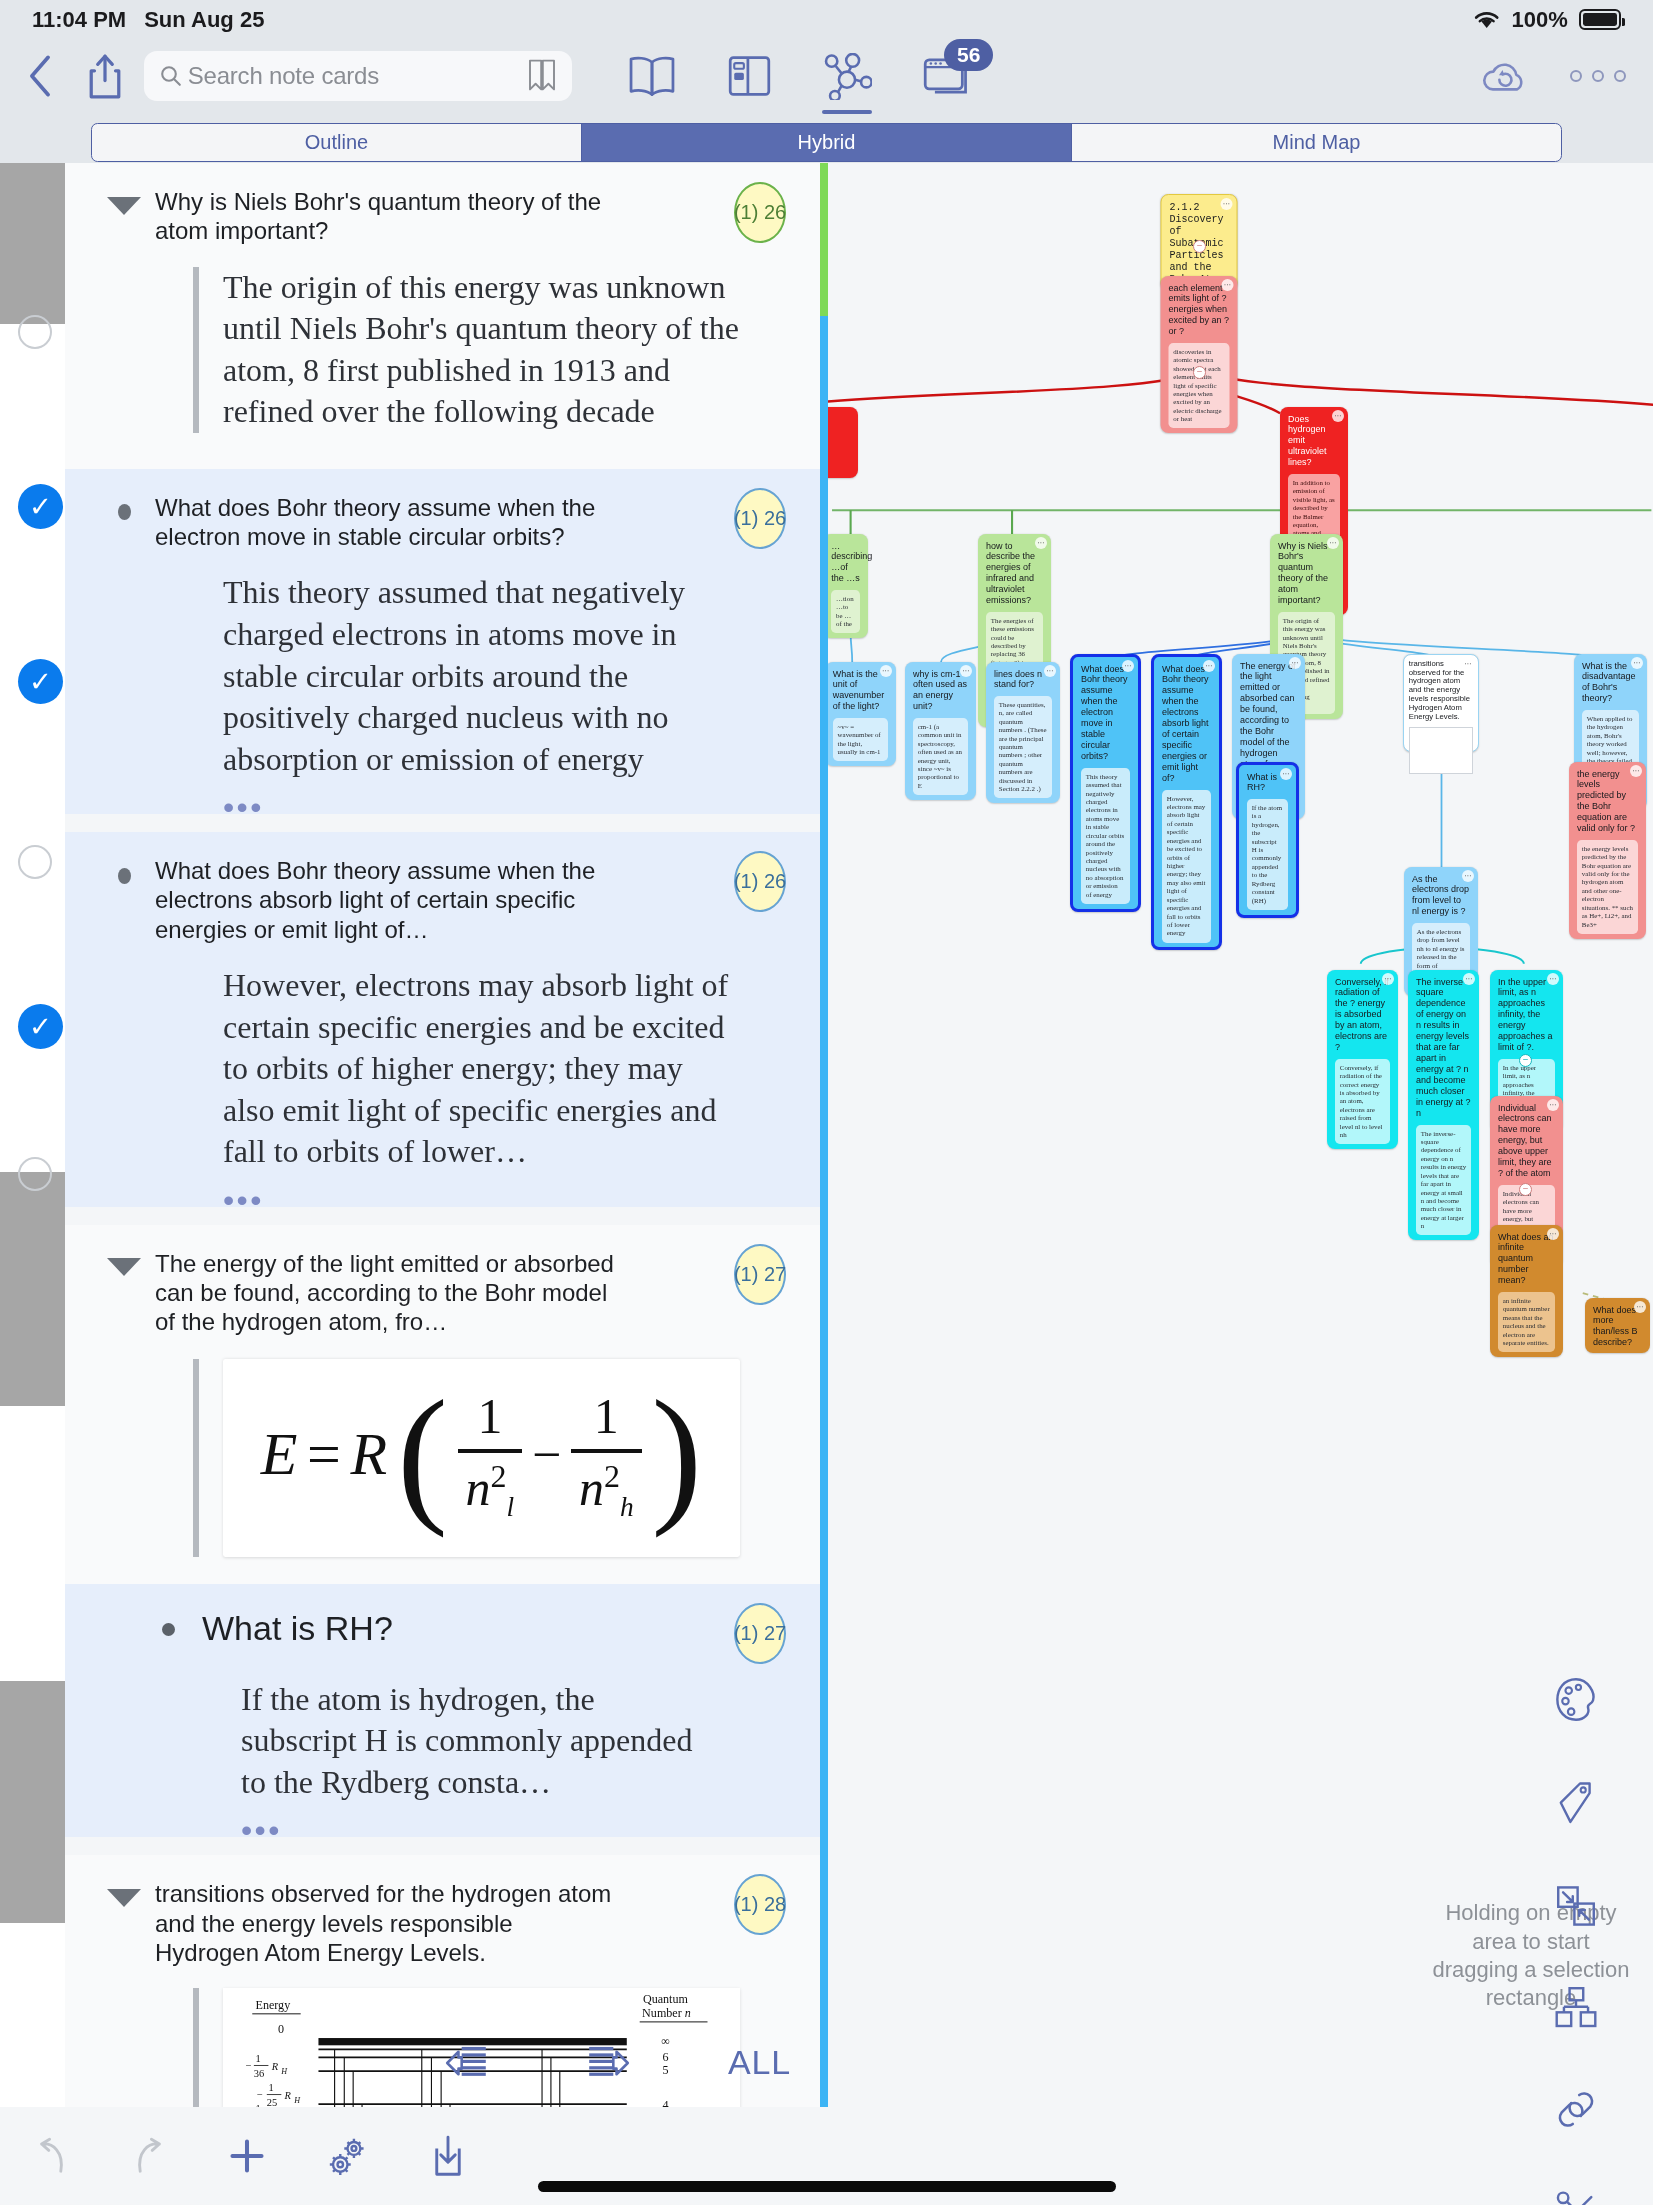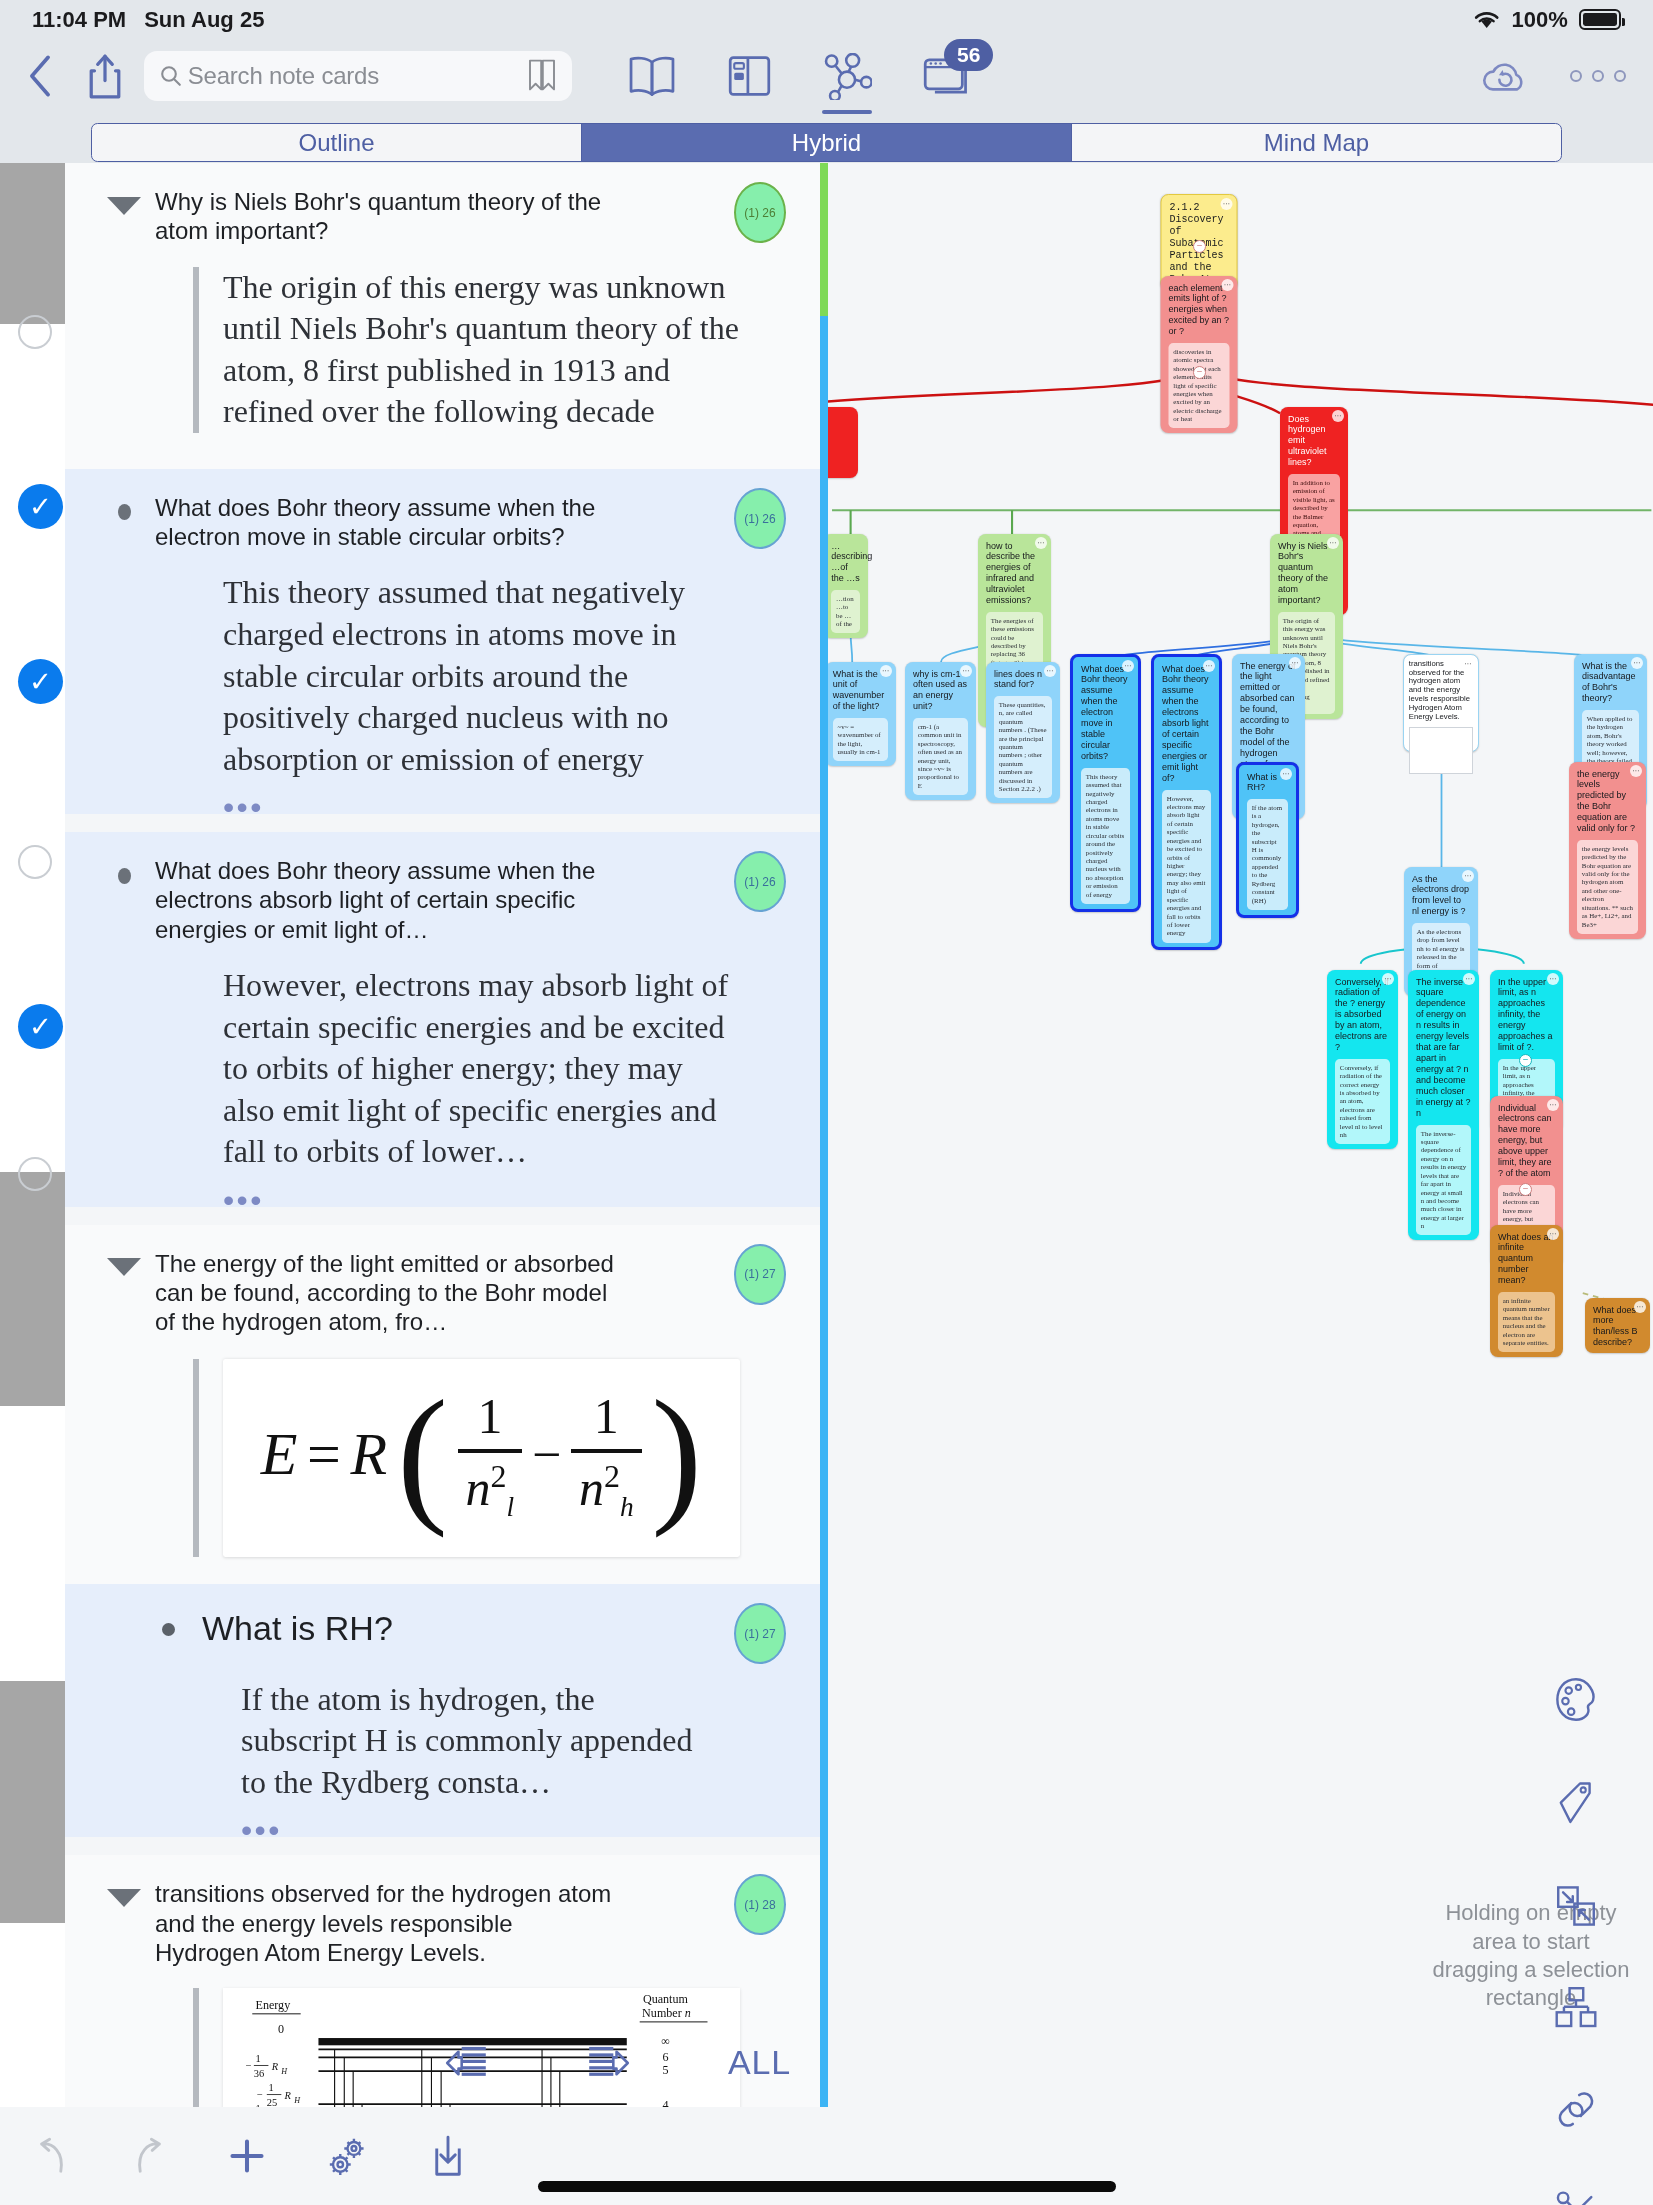--- a/index.html
+++ b/index.html
@@ -50,21 +50,21 @@
   .dots3 i { width: 12px; height: 12px; border: 2.4px solid #8e97bd; border-radius: 50%; display:block; }
 
   
   .segwrap {
     position: absolute; top: 123px; left: 91px; width: 1471px; height: 39px;
     display: flex; border: 1.6px solid #4e5fa3; border-radius: 6.5px; overflow: hidden;
     background: #f4f5f7;
   }
   .seg {
     flex: 1; display: flex; align-items: center; justify-content: center;
-    font-size: 24px; color: #4e5fa3; border-right: 1.6px solid #4e5fa3;
+    font-size: 20px; color: #4e5fa3; border-right: 1.6px solid #4e5fa3;
   }
   .seg:last-child { border-right: none; }
   .seg.active { background: #5a6cb0; color: #fff; }
 
   
   .outline-pane {
     position: absolute; top: 163px; left: 0; width: 828px; bottom: 98px;
     background: #f4f6f8; overflow: hidden;
   }
   .gutter {
@@ -95,23 +95,23 @@
   .bul {
     position: absolute; left: 53px; top: 11.3px;
     width: 13px; height: 16px; border-radius: 50%; background: #6b7179;
   }
   .bul.big { width: 13px; height: 13px; top: 14.5px; left: 97px; background:#5b6169; }
   .q-title { font-size: 24px; line-height: 1.22; color: #1e2024; max-width: 468px; }
   .q-title.large { font-size: 34px; }
   .pill {
     position: absolute; right: 42px; top: -4.8px;
     width: 52px; height: 61px; border-radius: 50%;
-    border: 2.4px solid #66a3d2; background: #86efac;
+    border: 2.4px solid #66a3d2; background: #fef9c3;
     display: flex; align-items: center; justify-content: center;
-    font-size: 12px; color: #3a6f9c; white-space: nowrap;
+    font-size: 20px; color: #3a6f9c; white-space: nowrap;
   }
   .pill.green { border-color: #6bb24a; color: #4d7f36; }
   .ans-wrap { margin: 21px 0 0 0; padding-left: 158px; position: relative; }
   .ans-bar { position: absolute; left: 128px; top: 0; bottom: 0; width: 5.7px; background: #b5b9bf; }
   .answer {
     font-family: "Liberation Serif", serif; font-size: 32px; line-height: 1.30;
     color: #2e3137; max-width: 517px;
   }
   .ellipsis { margin: 21px 0 18px 158px; color: #7d8ac4; font-size: 32px; letter-spacing: 2.4px; line-height: 0.4; }
 

